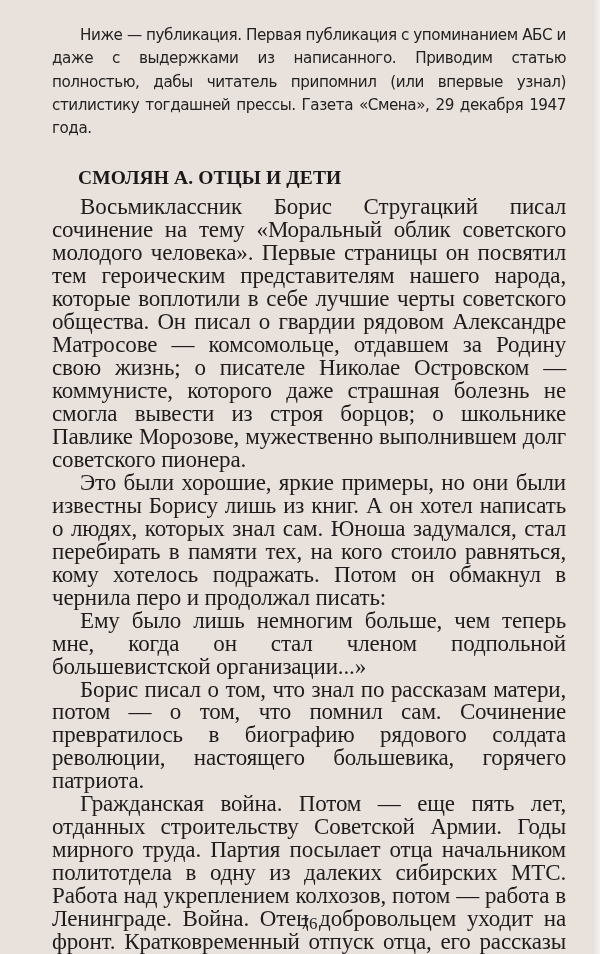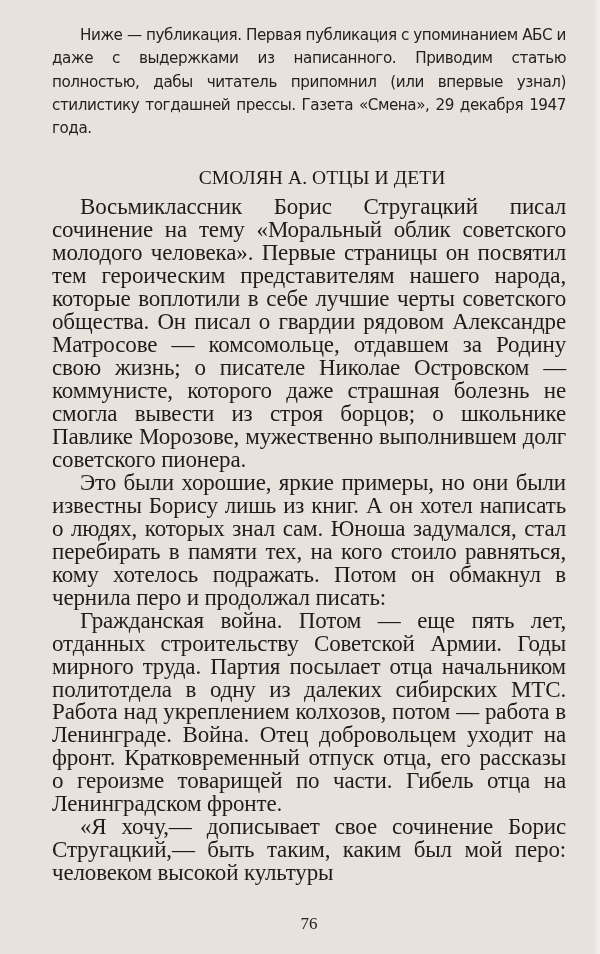--- a/index.html
+++ b/index.html
@@ -36,27 +36,26 @@
       color: #222;
       text-align: justify;
       margin: 0;
     }
     .intro p {
       margin: 0;
       text-indent: 28px;
     }
     .article-title {
       font-family: "Liberation Serif", serif;
-      font-weight: normal;
+      font-weight: bold;
       font-size: 19.5px;
       margin: 26px 0 0 26px;
       line-height: 24px;
       color: #1a1818;
       letter-spacing: 0.1px;
-      text-align: center;
     }
     .body {
       margin-top: 6px;
       font-family: "Liberation Serif", serif;
       font-size: 23px;
       line-height: 22.95px;
       text-align: justify;
       color: #1e1c1c;
       letter-spacing: -0.15px;
     }
@@ -81,20 +80,22 @@
 <div class="content">
   <div class="intro">
     <p>Ниже — публикация. Первая публикация с упоминанием АБС и даже с выдержками из написанного. Приводим статью полностью, дабы читатель припомнил (или впервые узнал) стилистику тогдашней прессы. Газета «Смена», 29 декабря 1947 года.</p>
   </div>
 
   <h2 class="article-title">СМОЛЯН А. ОТЦЫ И ДЕТИ</h2>
 
   <div class="body">
     <p>Восьмиклассник Борис Стругацкий писал сочинение на тему «Моральный облик советского молодого человека». Первые страницы он посвятил тем героическим представителям нашего народа, которые воплотили в себе лучшие черты советского общества. Он писал о гвардии рядовом Александре Матросове — комсомольце, отдавшем за Родину свою жизнь; о писателе Николае Островском — коммунисте, которого даже страшная болезнь не смогла вывести из строя борцов; о школьнике Павлике Морозове, мужественно выполнившем долг советского пионера.</p>
     <p>Это были хорошие, яркие примеры, но они были известны Борису лишь из книг. А он хотел написать о людях, которых знал сам. Юноша задумался, стал перебирать в памяти тех, на кого стоило равняться, кому хотелось подражать. Потом он обмакнул в чернила перо и продолжал писать:</p>
+    <p>Ему было лишь немногим больше, чем теперь мне, когда он стал членом подпольной большевистской организации...»</p>
+    <p>Борис писал о том, что знал по рассказам матери, потом — о том, что помнил сам. Сочинение превратилось в биографию рядового солдата революции, настоящего большевика, горячего патриота.</p>
     <p>Гражданская война. Потом — еще пять лет, отданных строительству Советской Армии. Годы мирного труда. Партия посылает отца начальником политотдела в одну из далеких сибирских МТС. Работа над укреплением колхозов, потом — работа в Ленинграде. Война. Отец добровольцем уходит на фронт. Кратковременный отпуск отца, его рассказы о героизме товарищей по части. Гибель отца на Ленинградском фронте.</p>
     <p>«Я хочу,— дописывает свое сочинение Борис Стругацкий,— быть таким, каким был мой перо: человеком высокой культуры</p>
   </div>
 </div>
 
 <div class="page-number">76</div>
 
 <div class="page-edge"></div>
 
 </body></html>

